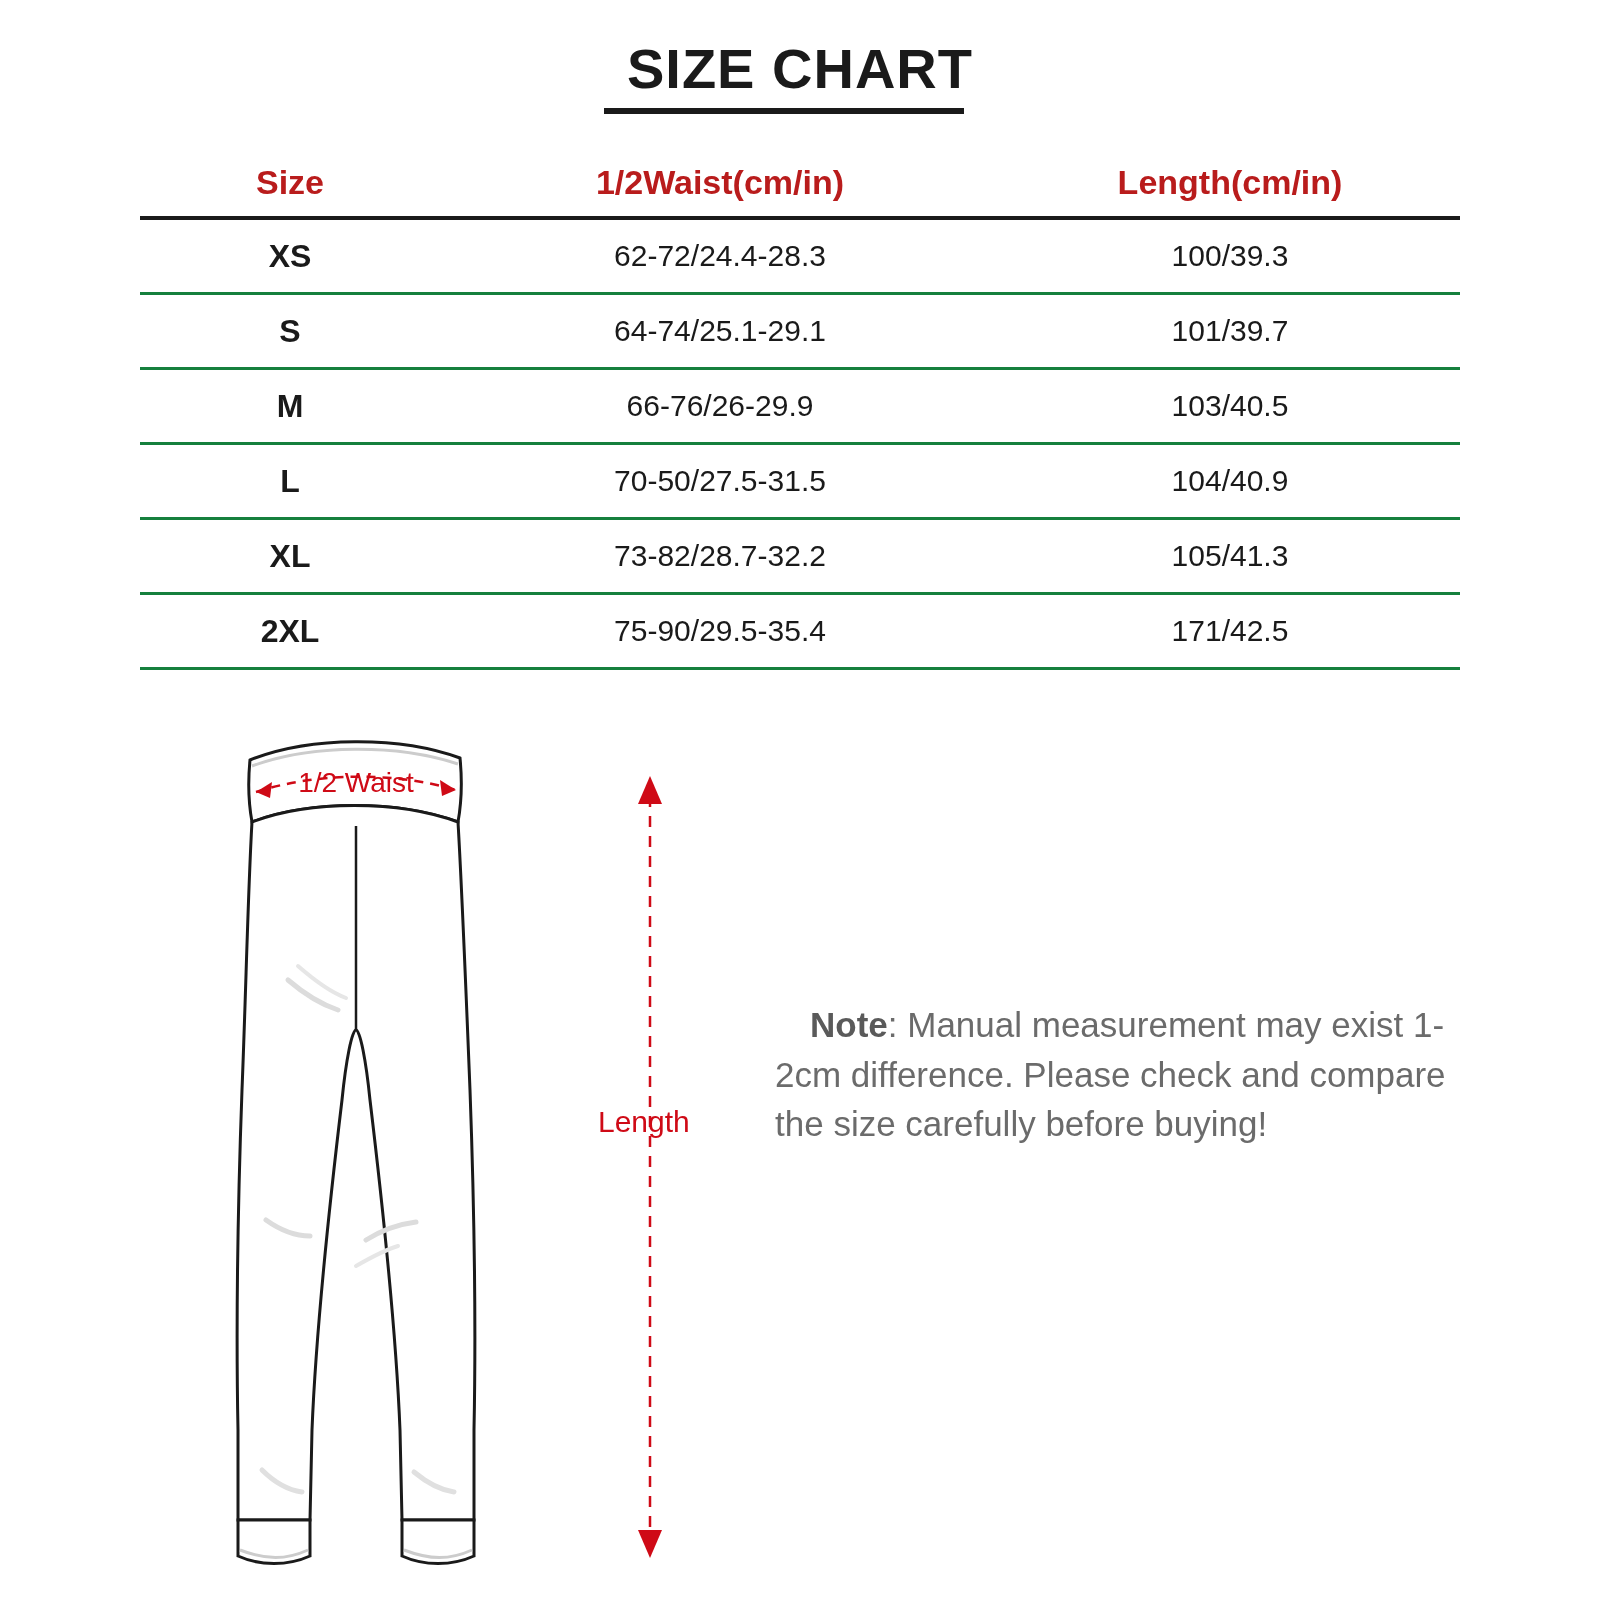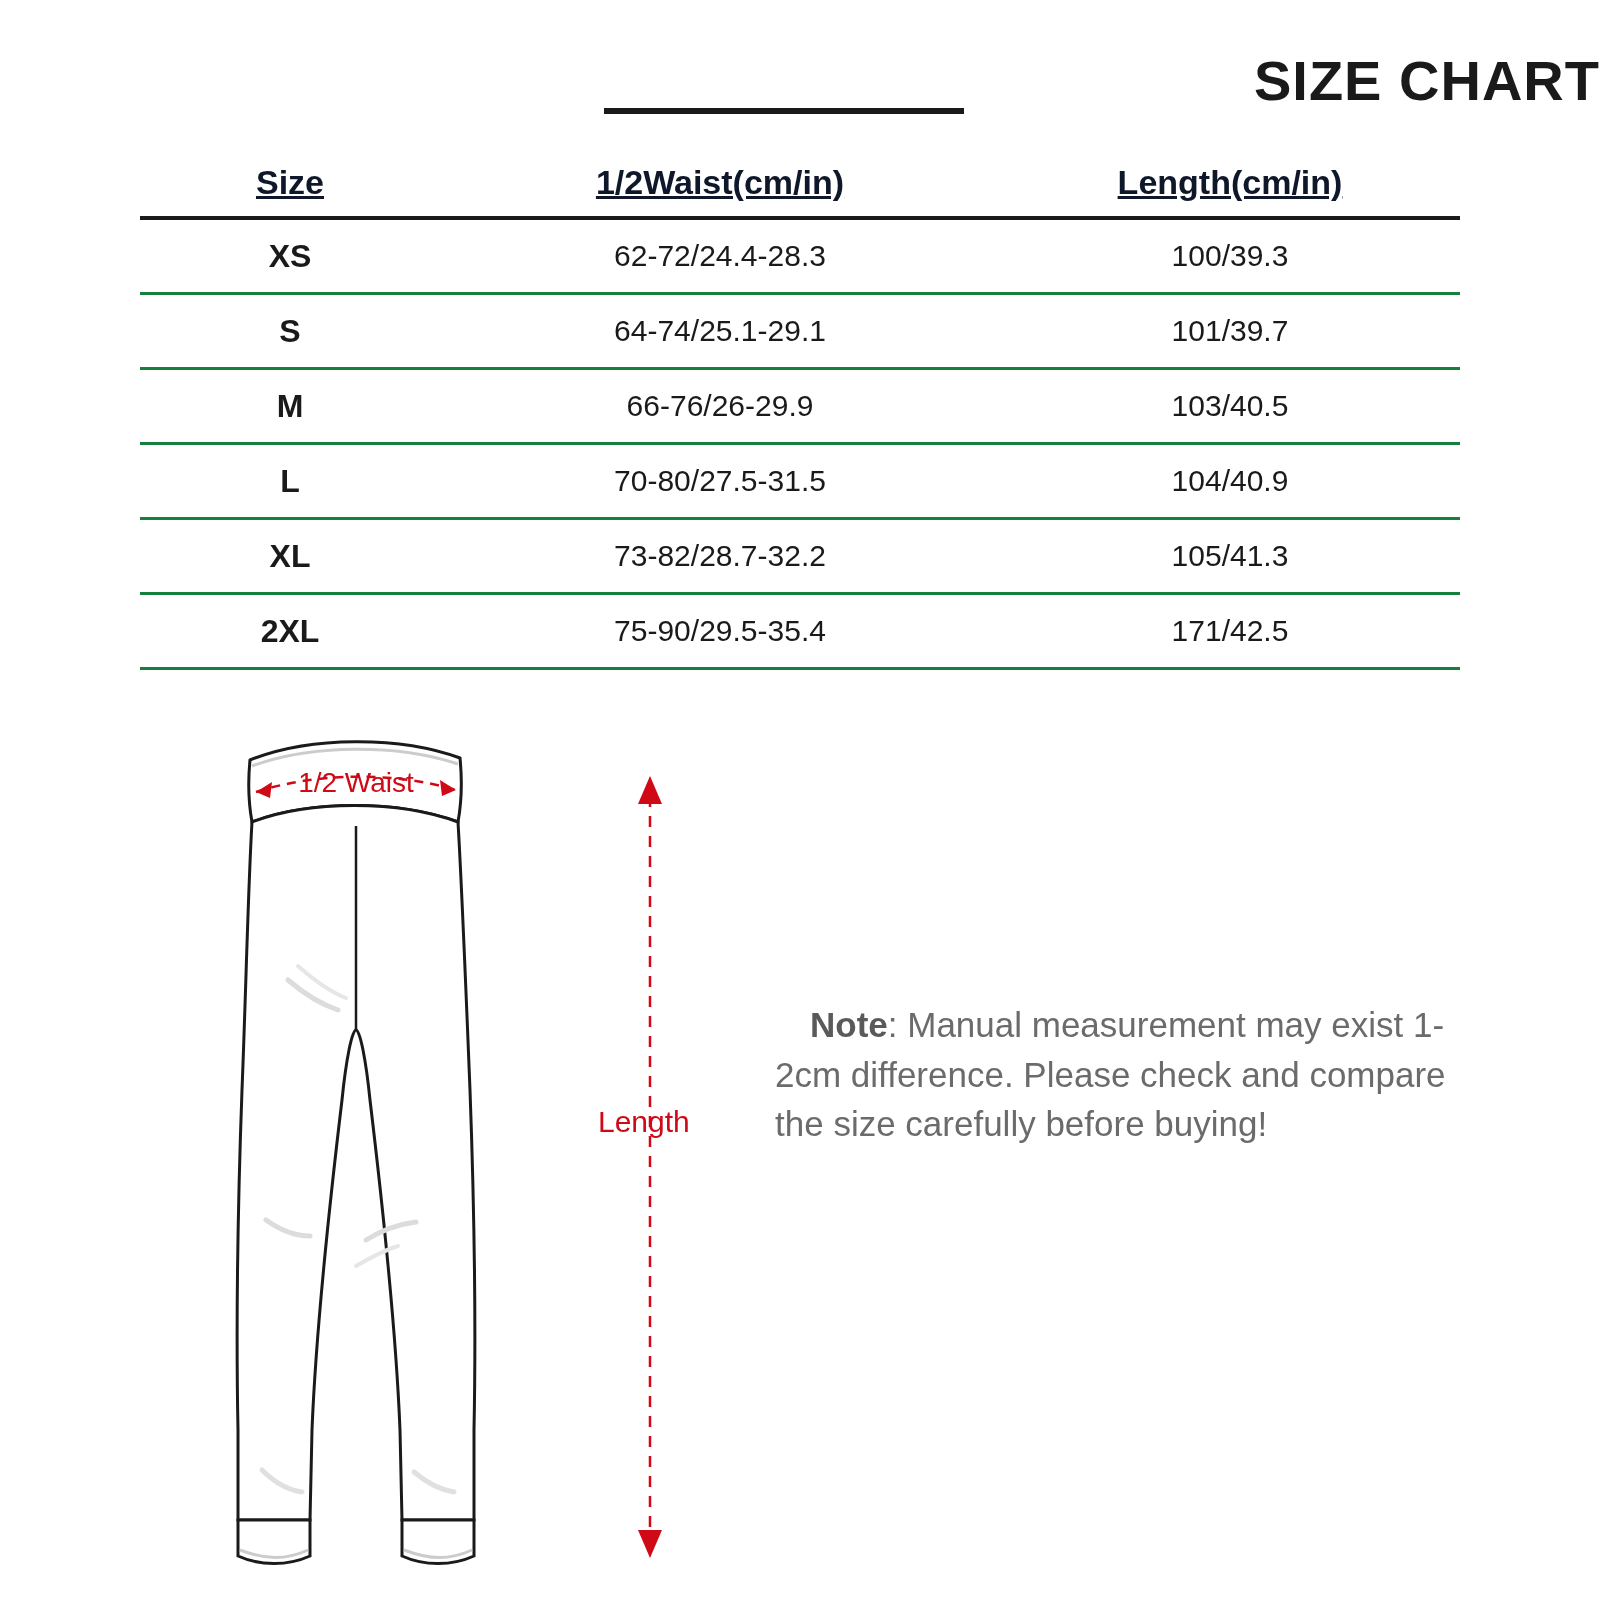--- a/index.html
+++ b/index.html
@@ -17,24 +17,24 @@
   }
   .page {
     position: relative;
     width: 1600px;
     height: 1600px;
   }
 
   
   .title {
     position: absolute;
-    top: 48px;
+    top: 36px;
     left: 0;
     width: 1600px;
-    text-align: right;
+    text-align: center;
     font-size: 56px;
     font-weight: bold;
     letter-spacing: 1px;
     color: #1a1a1a;
   }
   .title-underline {
     position: absolute;
     top: 108px;
     left: 604px;
     width: 360px;
@@ -53,23 +53,22 @@
   }
   .size-table th, .size-table td {
     text-align: center;
     vertical-align: middle;
     padding: 0;
   }
   .size-table thead th {
     height: 68px;
     font-size: 34px;
     font-weight: bold;
-    color: #0f172a;
+    color: #b91c1c;
     border-bottom: 4px solid #1a1a1a;
-    text-decoration: underline;
   }
   .size-table tbody td {
     height: 72px;
     font-size: 30px;
     font-weight: normal;
     color: #1a1a1a;
     border-bottom: 3px solid #15803d;
   }
   .size-table tbody td.size-cell {
     font-weight: bold;
@@ -145,21 +144,21 @@
         <td>64-74/25.1-29.1</td>
         <td>101/39.7</td>
       </tr>
       <tr>
         <td class="size-cell">M</td>
         <td>66-76/26-29.9</td>
         <td>103/40.5</td>
       </tr>
       <tr>
         <td class="size-cell">L</td>
-        <td>70-80/27.5-31.5</td>
+        <td>70-50/27.5-31.5</td>
         <td>104/40.9</td>
       </tr>
       <tr>
         <td class="size-cell">XL</td>
         <td>73-82/28.7-32.2</td>
         <td>105/41.3</td>
       </tr>
       <tr>
         <td class="size-cell">2XL</td>
         <td>75-90/29.5-35.4</td>

